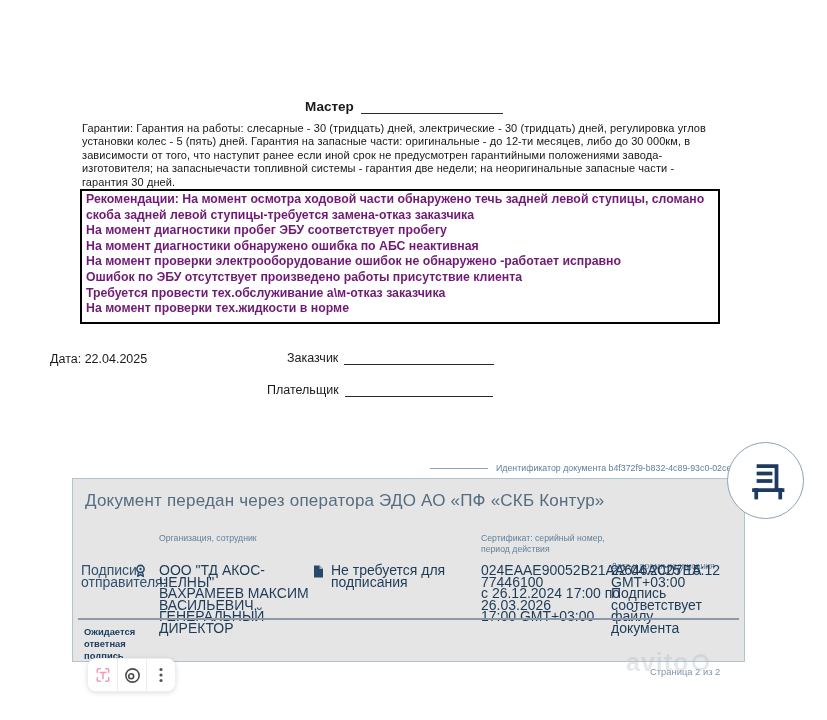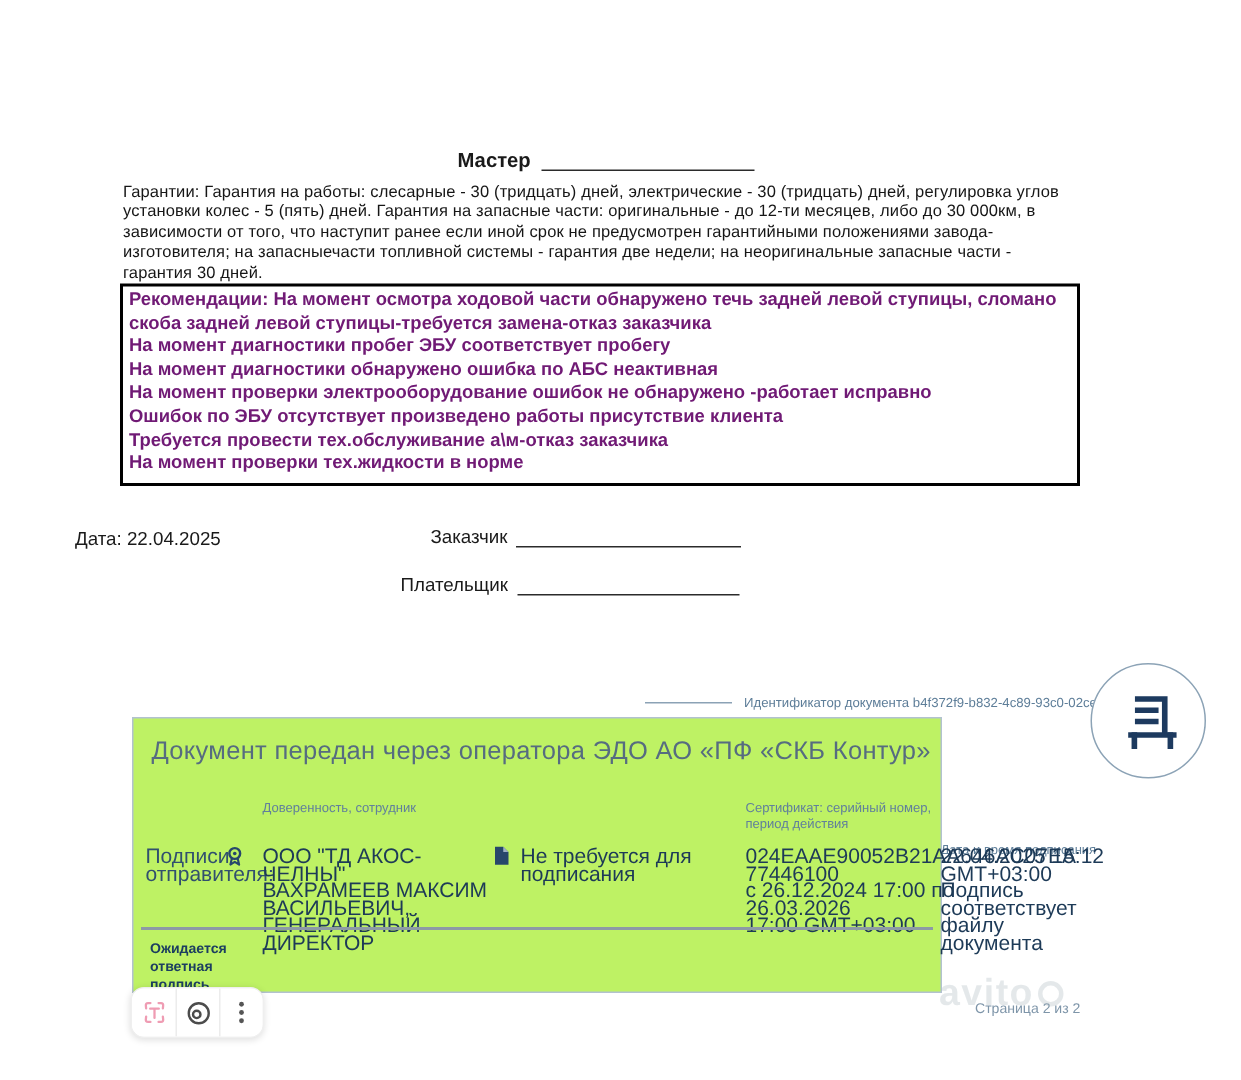--- a/index.html
+++ b/index.html
@@ -28,22 +28,22 @@
   .customer-row .lbl, .payer-row .lbl { font-size:12.5px; color:#1a1a1a; }
   .customer-row .sig-line { width:150px; margin-left:6px; }
   .payer-row { left:267px; top:382px; display:flex; align-items:flex-end; }
   .payer-row .sig-line { width:148px; margin-left:6px; }
 
   
   .ident-row { left:430px; top:463px; display:flex; align-items:center; }
   .ident-row .dash { width:58px; border-top:1.2px solid #8ba2b5; margin-right:8px; }
   .ident-row .txt { font-size:8.8px; color:#5e7e99; }
 
-  .edo-box { left:88px; top:478px; width:540px; height:184px;
-             border:1.6px solid #b2c2cf; background:#bef264; }
+  .edo-box { left:72px; top:478px; width:673px; height:184px;
+             border:1.6px solid #b2c2cf; background:#e5e5e5; }
   .edo-title { position:absolute; left:12px; top:12px; font-size:17px;
                color:#566c80; letter-spacing:0.2px; }
   .edo-h { position:absolute; top:54px; font-size:8.7px; line-height:11px; color:#61809b; }
   .edo-c { position:absolute; top:86px; font-size:14px; line-height:11.5px;
            white-space:pre-line; }
   .h-org  { left:86px;  width:150px; }
   .h-poa  { left:258px; width:148px; }
   .h-cert { left:408px; width:135px; }
   .h-date { left:538px; width:130px;margin-top:28px; }
   .c-sender { left:8px; width:55px; color:#31506e; }
@@ -109,21 +109,21 @@
   </div>
 
   <div class="abs ident-row">
     <span class="dash"></span>
     <span class="txt">Идентификатор документа b4f372f9-b832-4c89-93c0-02cede394bf0</span>
   </div>
 
   <div class="abs edo-box">
     <div class="edo-title">Документ передан через оператора ЭДО АО «ПФ «СКБ Контур»</div>
 
-    <div class="edo-h h-org">Доверенность, сотрудник</div>
+    <div class="edo-h h-org">Организация, сотрудник</div>
     <div class="edo-h h-cert">Сертификат: серийный номер, период действия</div>
     <div class="edo-h h-date">Дата и время подписания</div>
 
     <div class="edo-c c-sender">Подписи
 отправителя:</div>
 
     <span class="row-icon i-medal">
       <svg width="13" height="14" viewBox="0 0 13 14">
         <circle cx="6.5" cy="5" r="3.6" fill="none" stroke="#27476b" stroke-width="1.6"></circle>
         <circle cx="6.5" cy="5" r="1.2" fill="#27476b"></circle>

